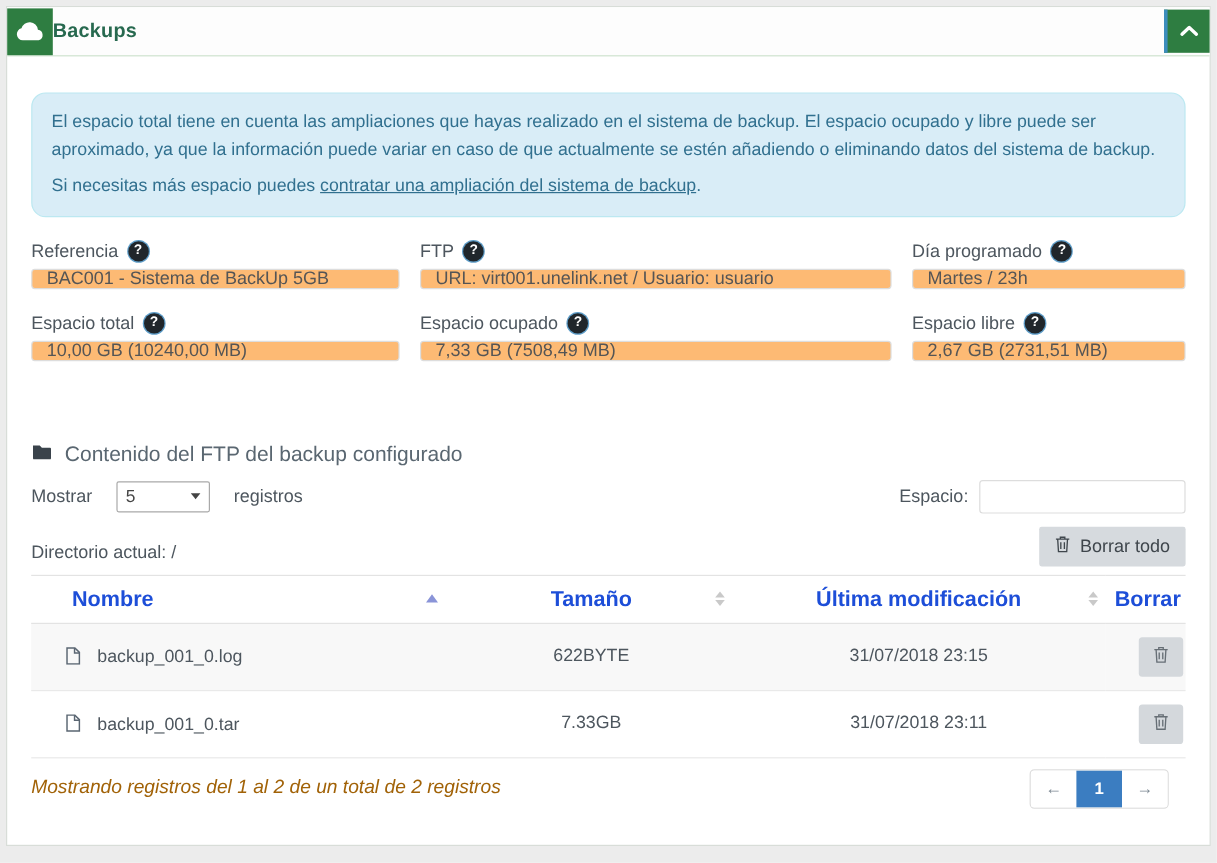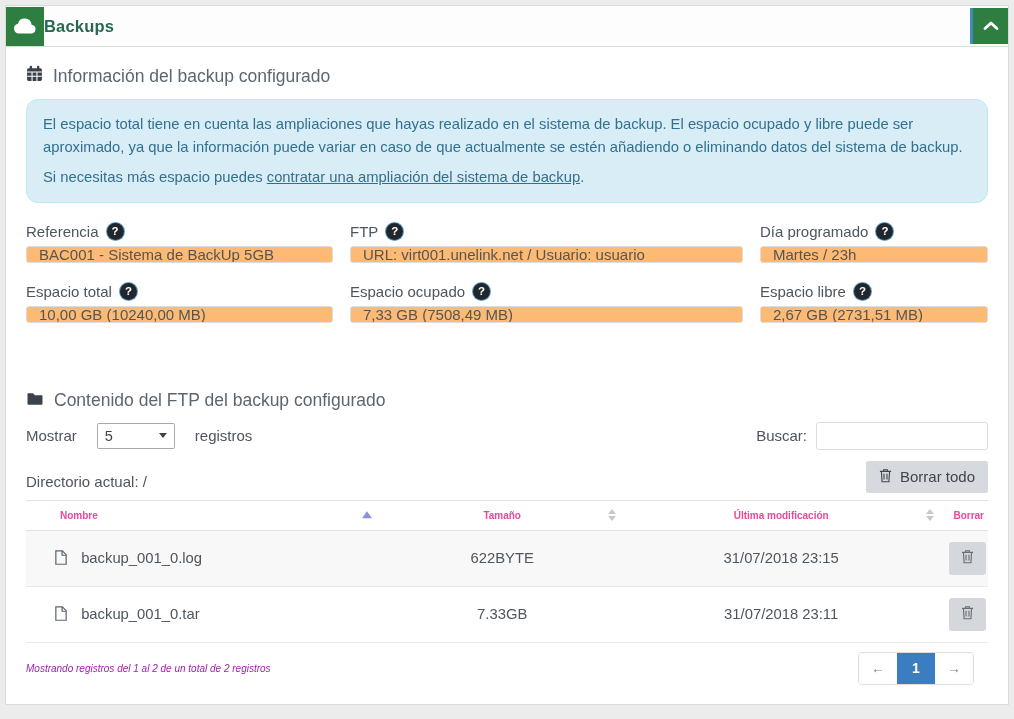--- a/index.html
+++ b/index.html
@@ -118,21 +118,21 @@
   .btn-grey {
     background:#d6dade; border:none; border-radius:2px;
     padding:7px 13px; font-size:15px; color:#3f464c;
     display:flex; align-items:center; gap:8px;
     cursor:pointer; font-family:"Liberation Sans", sans-serif;
   }
   
   table { width:100%; border-collapse:collapse; margin-top:7px; }
   thead th {
     border-top:1px solid #e3e3e3; border-bottom:1px solid #e3e3e3;
-    padding:9px 8px; font-size:10px; font-weight:700; color:#ec4899;
+    padding:9px 8px; font-size:18px; font-weight:700; color:#1d4ed8;
     position:relative; text-align:center;
   }
   th.col-name  { width:37%; text-align:left; padding-left:34px; }
   th.col-size  { width:25%; }
   th.col-date  { width:33%; }
   th.col-del   { width:5%;  text-align:right; padding-right:4px; }
   tbody td { padding:11px 8px; border-bottom:1px solid #e9e9e9; font-size:14.8px; color:#4d565e; height:44px; }
   tbody tr.odd { background:#f8f8f8; }
   td.cell-name { text-align:left; padding-left:28px; }
   td.cell-name .fname { margin-left:9px; }
@@ -157,21 +157,21 @@
   }
   .sort-both i { display:block; width:0; height:0;
     border-left:4.5px solid transparent; border-right:4.5px solid transparent; }
   .sort-both .up   { border-bottom:5.5px solid #c9c9c9; }
   .sort-both .down { border-top:5.5px solid #c9c9c9; }
   
   .table-footer {
     margin-top:9px;
     display:flex; align-items:center; justify-content:space-between;
   }
-  .footer-info { font-style:italic; font-size:10px; color:#a21caf; }
+  .footer-info { font-style:italic; font-size:16px; color:#a16207; }
   .pagination {
     display:inline-flex; border:1px solid #ddd; border-radius:4px;
     overflow:hidden; margin-right:14px;
   }
   .page-btn {
     width:38px; height:31px; background:#fff; border:none;
     font-size:14px; color:#7e8a94; cursor:pointer;
     display:flex; align-items:center; justify-content:center;
     font-family:"Liberation Sans", sans-serif;
   }
@@ -193,31 +193,20 @@
       <span>
         <svg width="16" height="11" viewBox="0 0 16 10">
           <path d="M2 8l6-5.5L14 8" stroke="#fff" stroke-width="2.8" fill="none" stroke-linecap="round" stroke-linejoin="round"></path>
         </svg>
       </span>
     </button>
   </div>
 
   <div class="panel-body">
 
-    <div class="section-title">
-      <span>
-        <svg width="17" height="17" viewBox="0 0 16 16">
-          <rect x="1" y="3" width="14" height="12" rx="1.5" fill="#3a434b"></rect>
-          <rect x="3.5" y="0.8" width="2.2" height="3.6" rx="0.9" fill="#3a434b"></rect>
-          <rect x="10.3" y="0.8" width="2.2" height="3.6" rx="0.9" fill="#3a434b"></rect>
-          <path d="M1 6.5h14 M1 10.6h14 M5.7 6.5V15 M10.3 6.5V15" stroke="#fff" stroke-width="1"></path>
-        </svg>
-      </span>
-      <span>Información del backup configurado</span>
-    </div>
 
     <div class="alert-info">
       <p>El espacio total tiene en cuenta las ampliaciones que hayas realizado en el sistema de backup. El espacio ocupado y libre puede ser aproximado, ya que la información puede variar en caso de que actualmente se estén añadiendo o eliminando datos del sistema de backup.</p>
       <p><span>Si necesitas más espacio puedes </span><a>contratar una ampliación del sistema de backup</a><span>.</span></p>
     </div>
 
     <div class="fields-grid">
       <div class="field">
         <div class="field-label">
           <span>Referencia</span>
@@ -274,21 +263,21 @@
     <div class="controls-row">
       <div class="length-group">
         <span>Mostrar</span>
         <div class="length-select">
           <span>5</span>
           <span class="caret"></span>
         </div>
         <span>registros</span>
       </div>
       <div class="search-group">
-        <span>Buscar:</span>
+        <span>Espacio:</span>
         <input value="" style="">
       </div>
     </div>
 
     <div class="dir-row">
       <span class="dir-label">Directorio actual: /</span>
       <button class="btn-grey">
         <span>
           <svg width="13" height="15" viewBox="0 0 14 16">
             <path d="M1 3.5h12 M5 3.5V1.8h4v1.7 M2.6 3.5l.7 11.2h7.4l.7-11.2 M5.4 6.2v6 M8.6 6.2v6" stroke="#3f464c" stroke-width="1.2" fill="none"></path>

